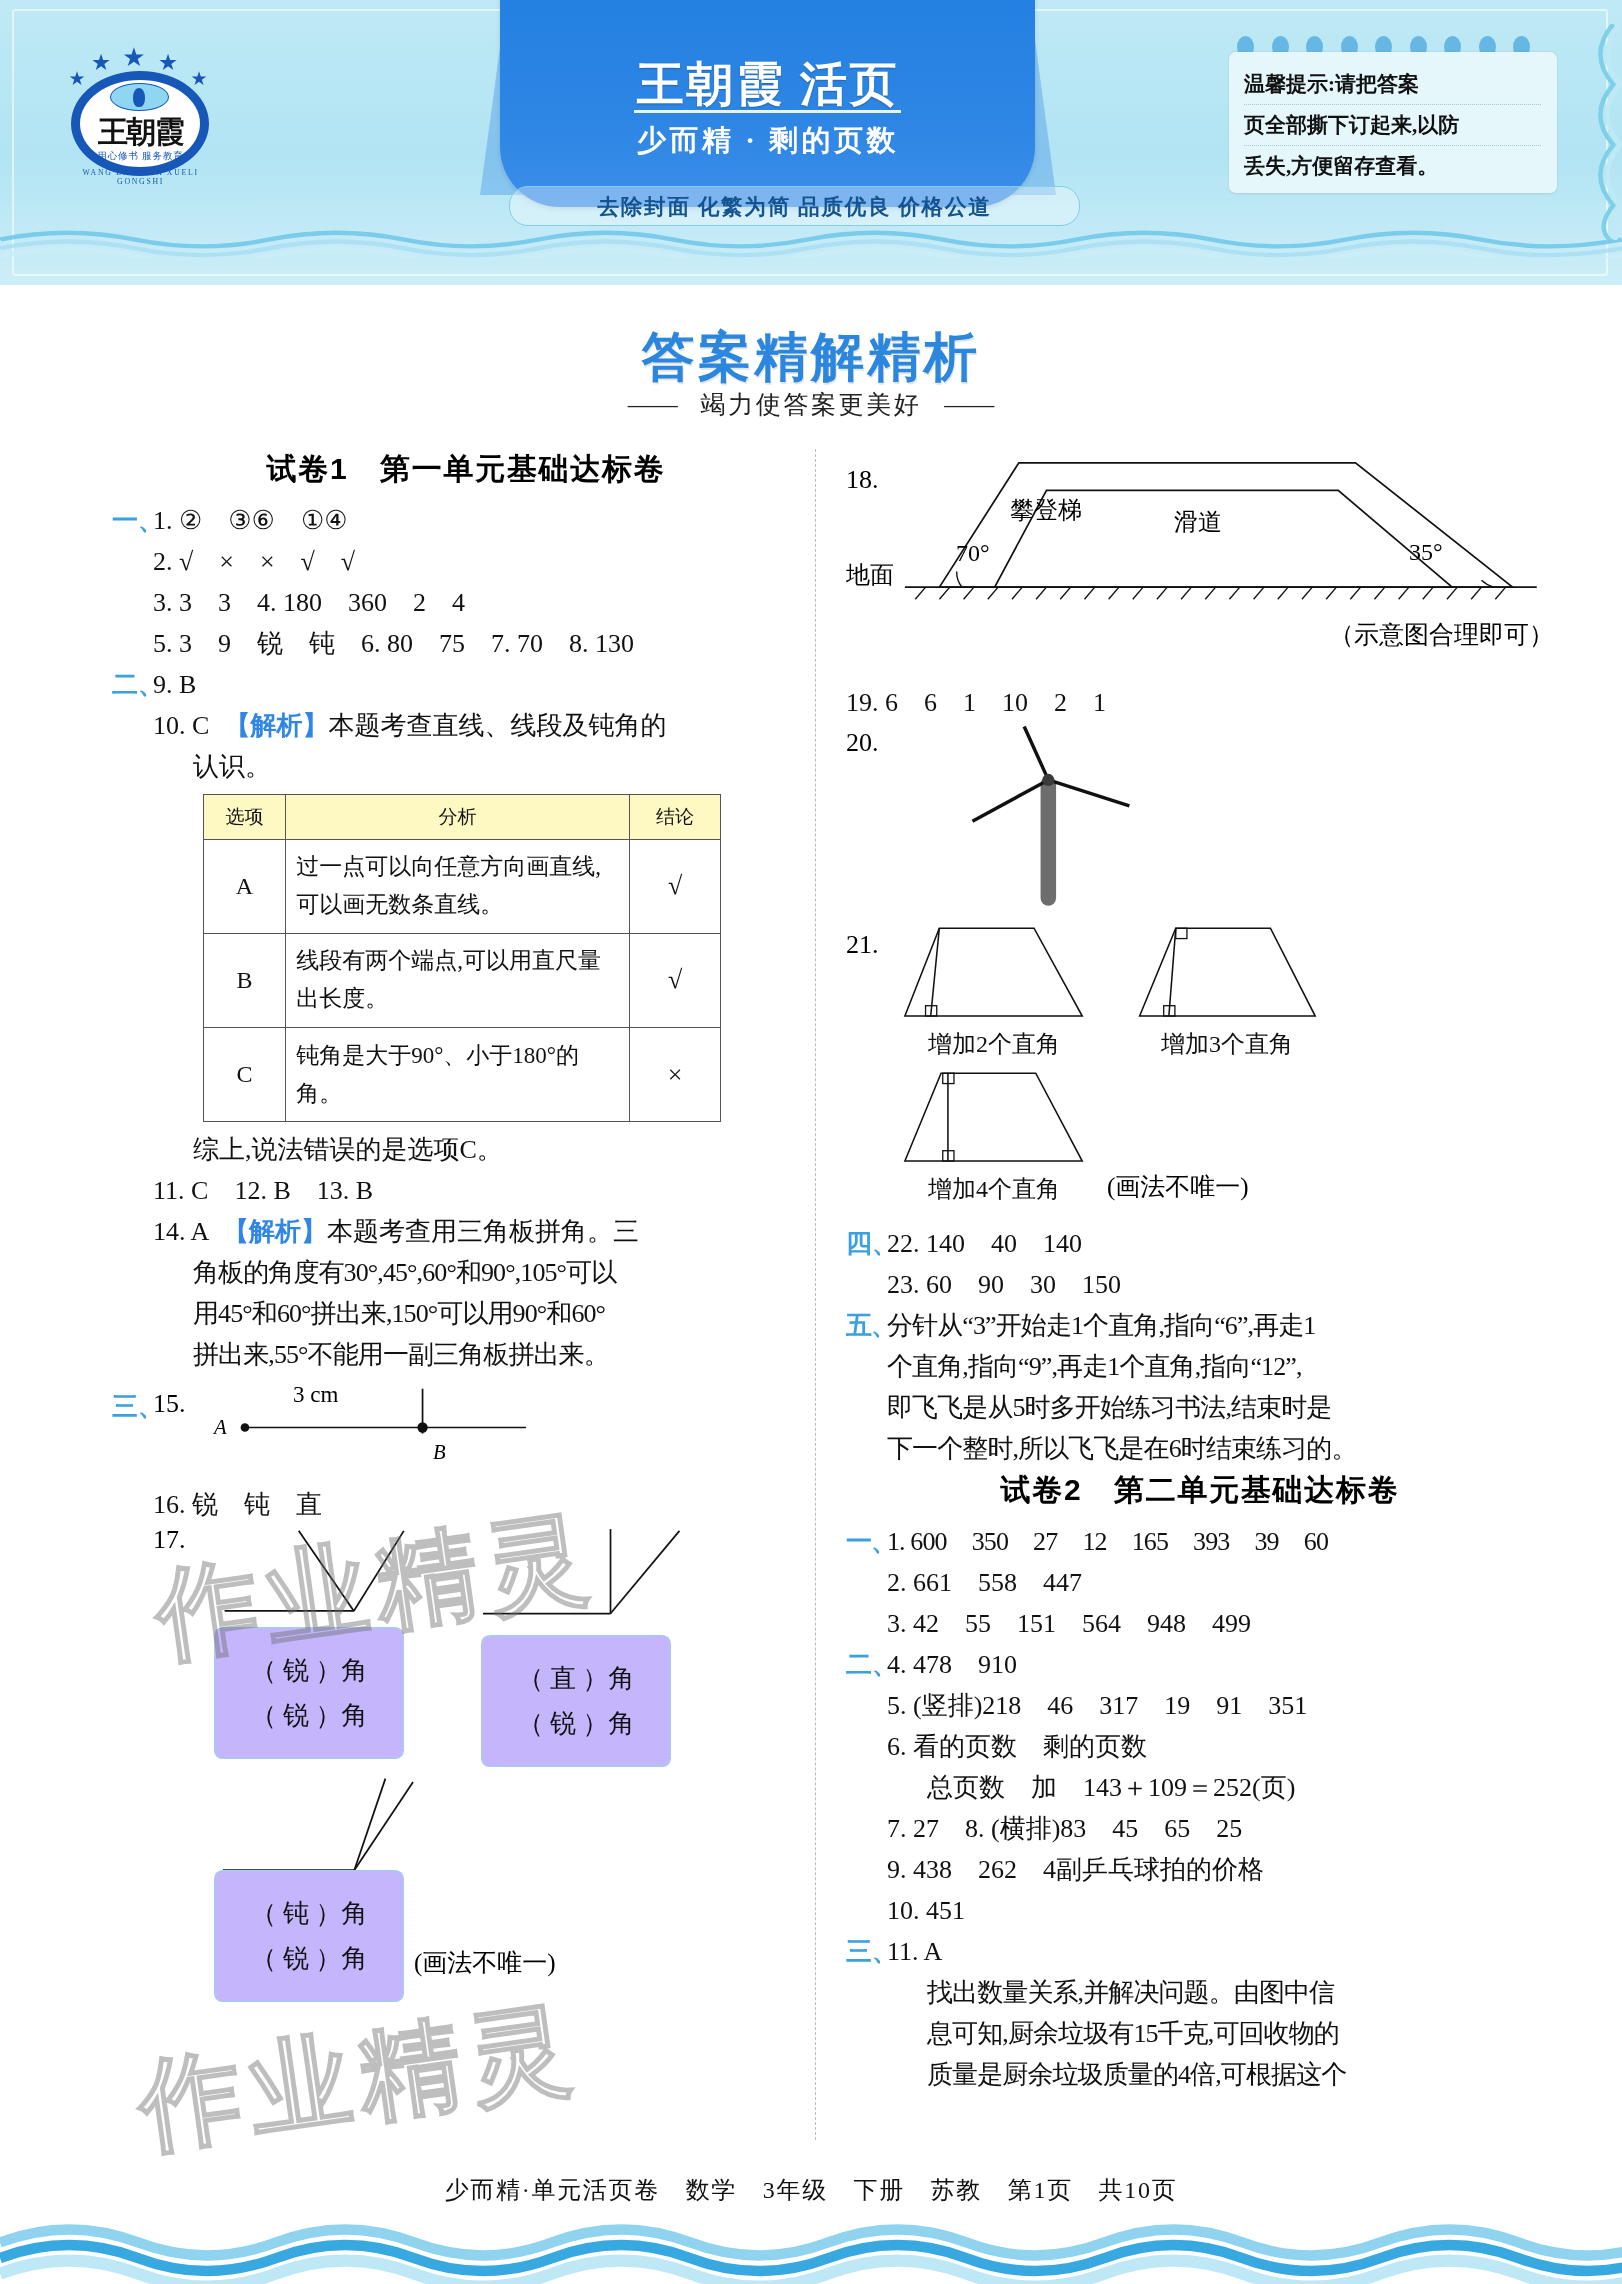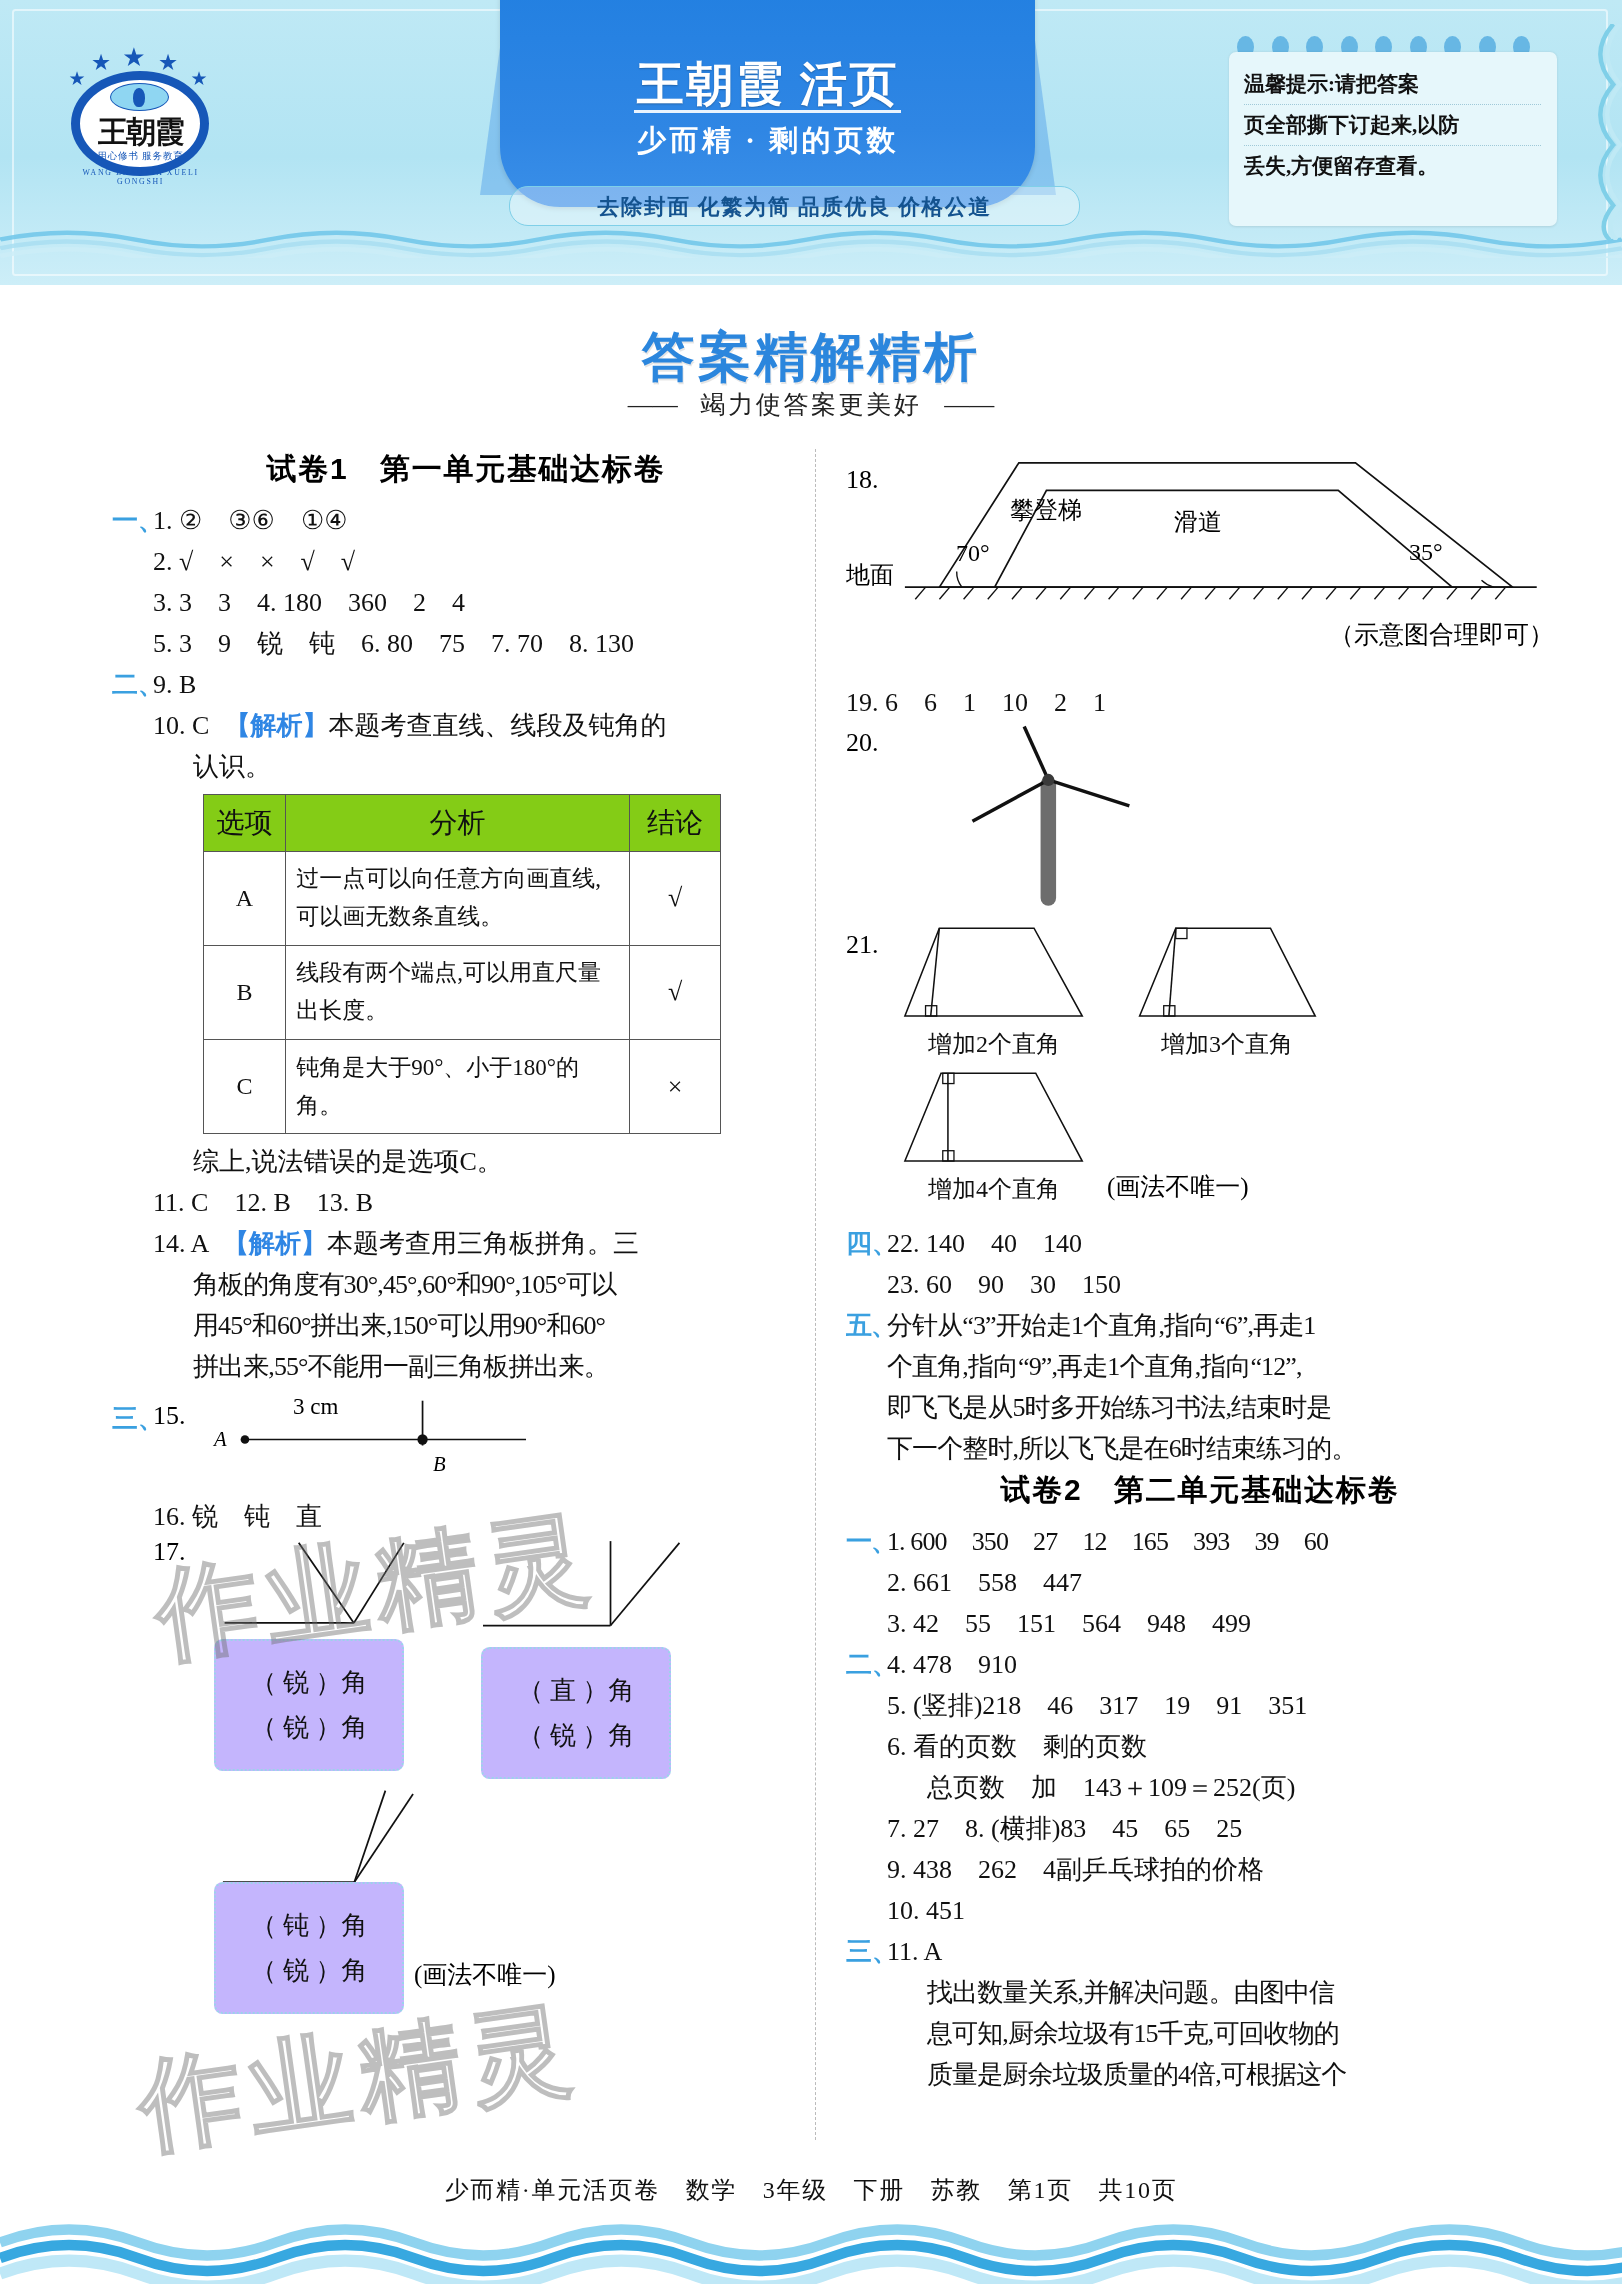--- a/index.html
+++ b/index.html
@@ -93,21 +93,21 @@
   }
 
   
   #notice-wrap{position:absolute;left:1225px;top:36px;width:337px;height:164px;}
   #notice-rings{position:absolute;left:12px;top:0;width:312px;height:22.4px;}
   .ring{
     position:absolute;top:0;width:17px;height:22.4px;border-radius:50%;
     background:#67b7e4;
   }
   #notice{
-    position:absolute;left:3.5px;top:15.5px;width:328px;height:174px;
+    position:absolute;left:3.5px;top:15.5px;width:328px;height:141px;
     background:#e6f7fb;border-radius:7px;
     box-shadow:0 0.9px 2.6px rgba(0,0,0,.10);
     padding:12px 15.5px;box-sizing:border-box;
     color:#111;font-size:21px;line-height:40px;
     font-family:"Liberation Serif",serif;font-weight:bold;
   }
   .notice-line{border-bottom:0.9px dotted #9fc9d8;height:40px;white-space:nowrap;}
   .notice-line:last-child{border-bottom:none;}
 
   
@@ -155,21 +155,21 @@
 
   
   table.opt{
     border-collapse:collapse;margin:7px 0 7px 91px;width:518px;
     font-size:23px;color:#111;
   }
   table.opt th,table.opt td{
     border:0.9px solid #555;padding:8.6px 10.4px;vertical-align:middle;
   }
   table.opt thead th{
-    background:#84cc16;text-align:center;font-weight:normal;font-size:28px;
+    background:#fef9c3;text-align:center;font-weight:normal;font-size:19px;
   }
   td.optcol{width:60px;text-align:center;font-size:24px;}
   td.concl{width:69px;text-align:center;font-size:26px;}
   td.analysis{line-height:38px;}
 
   
   .angbox{
     border:2.6px dotted #9ad4ea;border-radius:8.6px;
     width:186px;padding:19px 0;text-align:center;
     font-size:26px;line-height:45px;color:#111;

